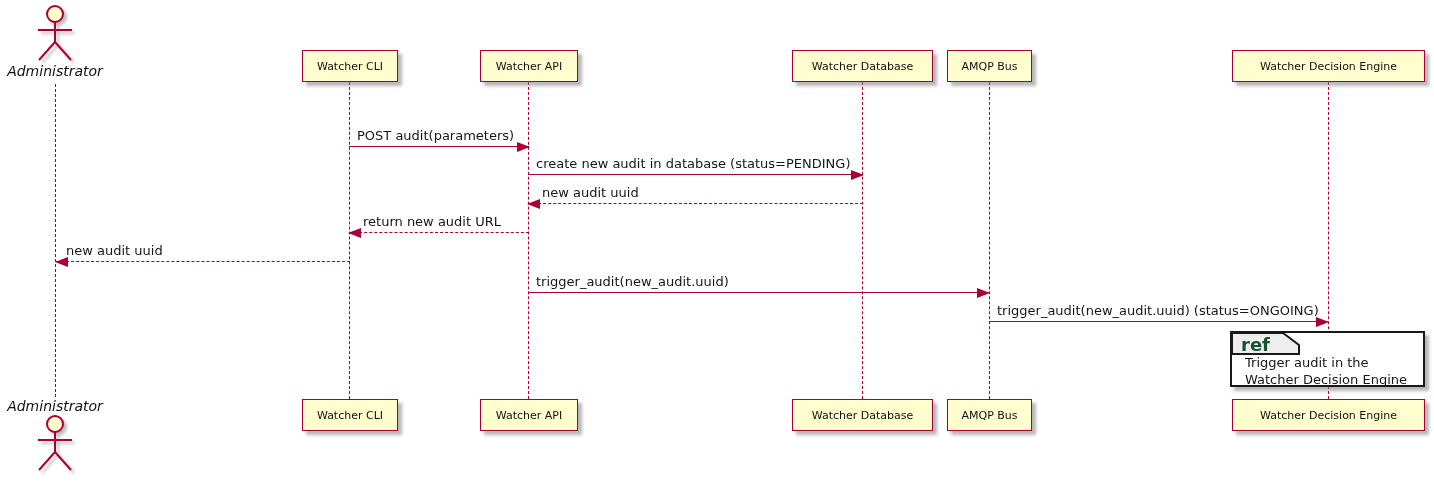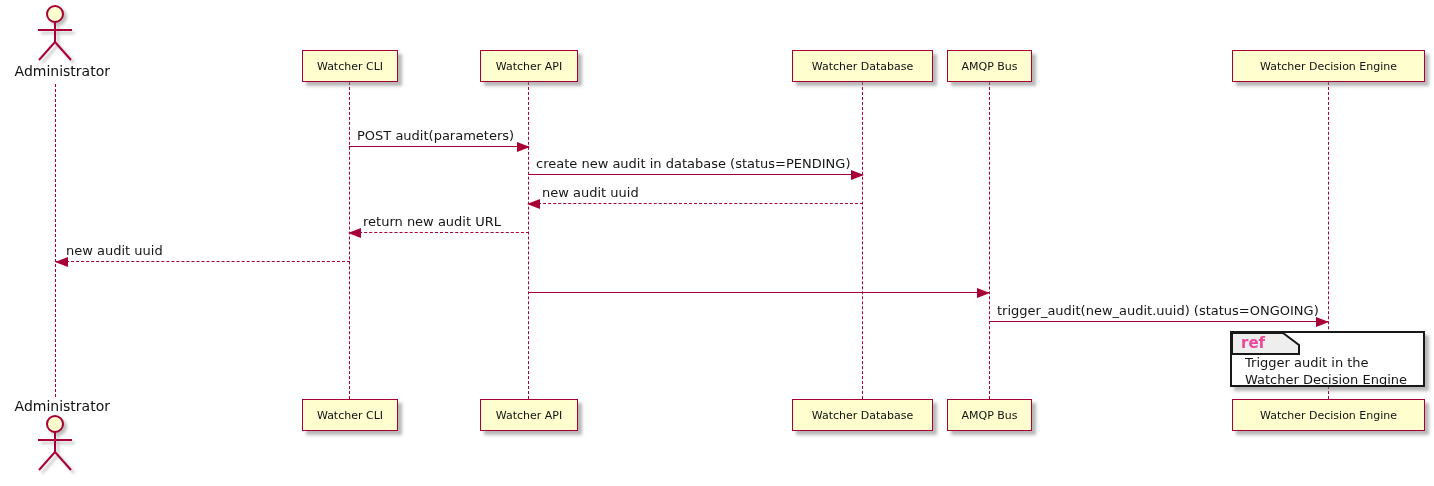--- a/index.html
+++ b/index.html
@@ -19,21 +19,21 @@
     font-size:11px;color:#111;white-space:nowrap;
     z-index:3;
   }
   
   .lifeline{
     position:absolute;width:0;
     border-left:1px dashed #A80036;
     z-index:1;
   }
   
-  .actor-group{position:absolute;width:110px;text-align:right;z-index:3;}
+  .actor-group{position:absolute;width:110px;text-align:center;z-index:3;font-style:italic;}
   .actor-group svg{display:block;margin:0 auto;filter:drop-shadow(3px 3px 1.5px rgba(125,125,125,.5));}
   .actor-label{font-size:14px;color:#111;white-space:nowrap;margin-top:1px;}
   
   .msg{position:absolute;height:17px;z-index:2;}
   .msg-label{
     position:absolute;left:8px;bottom:4px;
     font-size:13px;color:#161616;white-space:nowrap;
   }
   .msg-line{position:absolute;left:0;right:0;top:16px;border-top:1.4px solid #A80036;}
   .msg.dashed .msg-line{border-top:1px dashed #A80036;}
@@ -43,21 +43,21 @@
   .ah-left{left:-1px;border-right:13px solid #A80036;}
   
   .ref-box{
     position:absolute;left:1230px;top:331px;width:195px;height:56px;
     box-sizing:border-box;background:#ffffff;border:2px solid #181818;
     box-shadow:4px 4px 3px rgba(125,125,125,.55);z-index:5;
   }
   .ref-header{position:absolute;top:-1px;left:-1px;}
   .ref-tag{
     position:absolute;top:1px;left:9px;
-    font-size:15px;font-weight:bold;color:#ec4899;
+    font-size:18px;font-weight:bold;color:#14532d;
   }
   .ref-body{
     position:absolute;top:21px;left:13px;
     font-size:13px;line-height:17px;color:#161616;white-space:nowrap;
   }
 </style>
 </head>
 <body>
 
 <div class="canvas">
@@ -111,20 +111,21 @@
     <div class="arrowhead ah-left"></div>
   </div>
 
   <div class="msg dashed" style="left:56px;top:245px;width:294px">
     <div class="msg-label" style="left:10px">new audit uuid</div>
     <div class="msg-line"></div>
     <div class="arrowhead ah-left"></div>
   </div>
 
   <div class="msg solid" style="left:528px;top:276px;width:461px">
+    <div class="msg-label">trigger_audit(new_audit.uuid)</div>
     <div class="msg-line"></div>
     <div class="arrowhead ah-right"></div>
   </div>
 
   <div class="msg solid" style="left:989px;top:305px;width:339px">
     <div class="msg-label">trigger_audit(new_audit.uuid) (status=ONGOING)</div>
     <div class="msg-line"></div>
     <div class="arrowhead ah-right"></div>
   </div>
 

